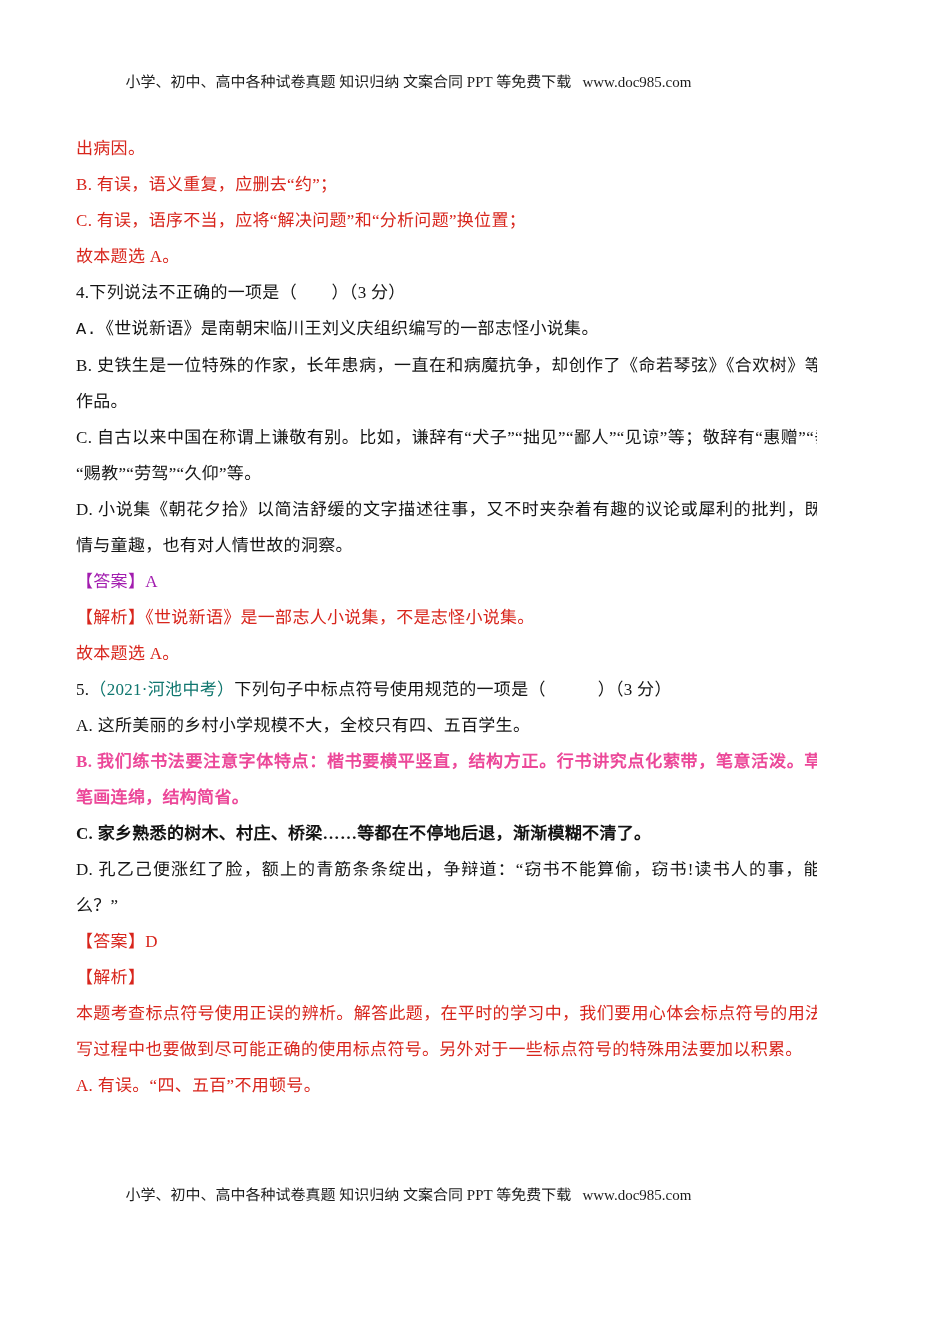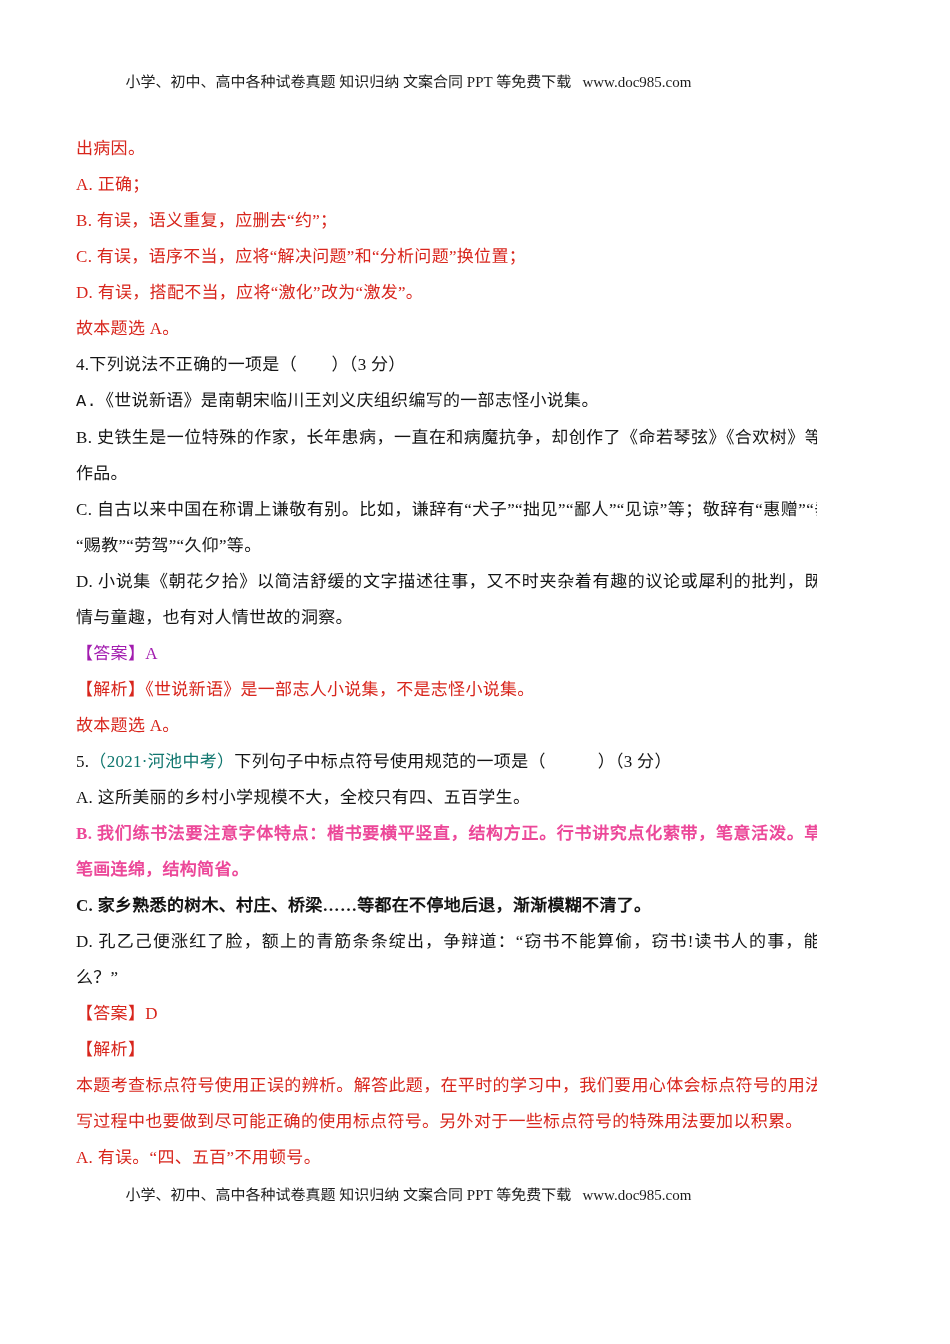--- a/index.html
+++ b/index.html
@@ -41,24 +41,22 @@
   }
 </style>
 </head>
 <body>
 
 <div class="page">
   <div class="page-header">小学、初中、高中各种试卷真题 知识归纳 文案合同 PPT 等免费下载   www.doc985.com</div>
 
   <main class="content">
       <p class="line"><span style="color: rgb(216, 37, 28);">出病因。</span></p>
-      <p class="line"><span style="color: rgb(216, 37, 28);">A. 正确；</span></p>
       <p class="line"><span style="color: rgb(216, 37, 28);">B. 有误，语义重复，应删去“约”；</span></p>
       <p class="line"><span style="color: rgb(216, 37, 28);">C. 有误，语序不当，应将“解决问题”和“分析问题”换位置；</span></p>
-      <p class="line"><span style="color: rgb(216, 37, 28);">D. 有误，搭配不当，应将“激化”改为“激发”。</span></p>
       <p class="line"><span style="color: rgb(216, 37, 28);">故本题选 A。</span></p>
       <p class="line"><span style="color: rgb(20, 20, 20);">4.下列说法不正确的一项是（　　）（3 分）</span></p>
       <p class="line"><span style="color: rgb(20, 20, 20); font-family: Liberation Mono, monospace;">A.《世说新语》是南朝宋临川王刘义庆组织编写的一部志怪小说集。</span></p>
       <p class="line"><span style="color: rgb(20, 20, 20);">B. 史铁生是一位特殊的作家，长年患病，一直在和病魔抗争，却创作了《命若琴弦》《合欢树》等优秀作品。</span></p>
       <p class="line"><span style="color: rgb(20, 20, 20);">C. 自古以来中国在称谓上谦敬有别。比如，谦辞有“犬子”“拙见”“鄙人”“见谅”等；敬辞有“惠赠”“垂询”“赐教”“劳驾”“久仰”等。</span></p>
       <p class="line"><span style="color: rgb(20, 20, 20);">D. 小说集《朝花夕拾》以简洁舒缓的文字描述往事，又不时夹杂着有趣的议论或犀利的批判，既有温情与童趣，也有对人情世故的洞察。</span></p>
       <p class="line"><span style="color: #a21caf;">【答案】A</span></p>
       <p class="line"><span style="color: rgb(216, 37, 28);">【解析】《世说新语》是一部志人小说集，不是志怪小说集。</span></p>
       <p class="line"><span style="color: rgb(216, 37, 28);">故本题选 A。</span></p>
       <p class="line"><span style="color: rgb(20, 20, 20);">5.</span><span style="color: #0f766e;">（2021·河池中考）</span><span style="color: rgb(20, 20, 20);">下列句子中标点符号使用规范的一项是（　　　）（3 分）</span></p>

